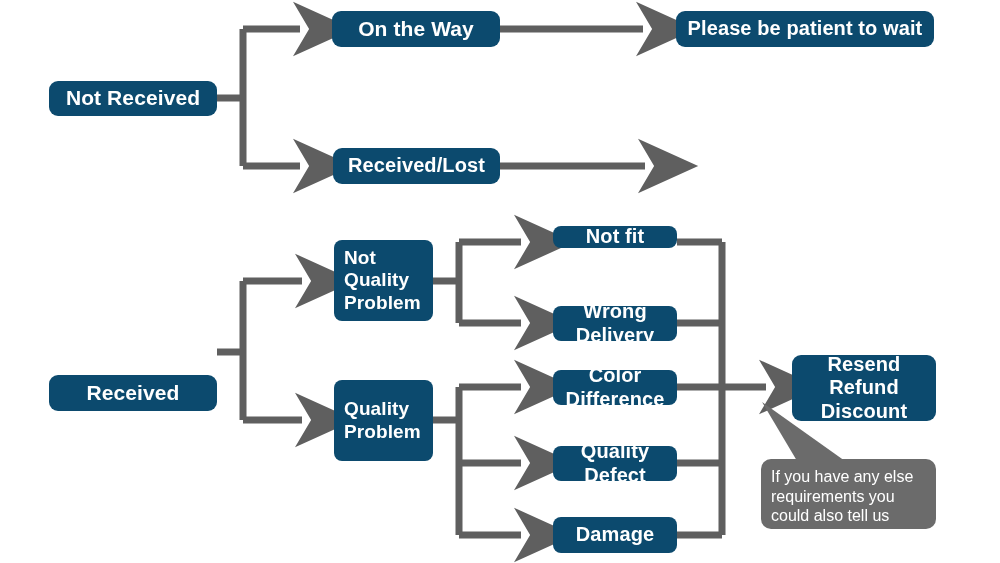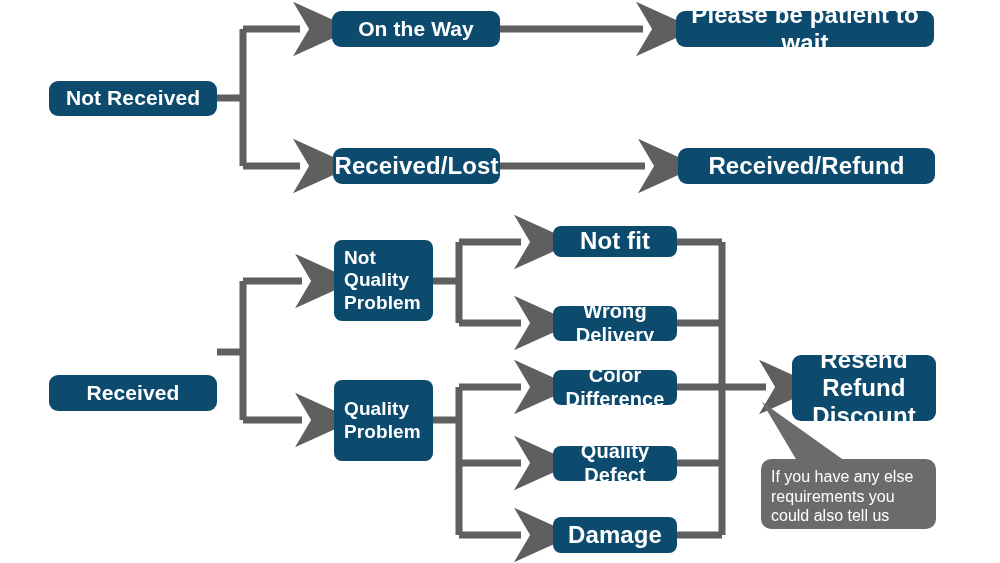--- a/index.html
+++ b/index.html
@@ -56,21 +56,21 @@
     background: #6b6b6b;
     color: #ffffff;
     border-radius: 10px;
     font-weight: normal;
     line-height: 1.22;
     padding: 8px 9px 0 10px;
     z-index: 3;
     text-align: left;
   }
   .sz-xl  { font-size: 21px; }
-  .sz-lg  { font-size: 24px; }
+  .sz-lg  { font-size: 20px; }
   .sz-md  { font-size: 19px; }
   .sz-sm  { font-size: 20px; }
   .sz-xs  { font-size: 16px; }
 </style>
 </head>
 <body>
 
 <div id="canvas">
 
   <svg id="wires" viewBox="0 0 1000 563" xmlns="http://www.w3.org/2000/svg">
@@ -126,40 +126,37 @@
   </div>
 
   <div class="node sz-lg" style="left:676px; top:11px; width:258px; height:36px;">
     <span>Please be patient to wait</span>
   </div>
 
   <div class="node sz-lg" style="left:333px; top:148px; width:167px; height:36px;">
     <span>Received/Lost</span>
   </div>
 
-  <div class="node sz-lg" style="left:678px; top:148px; width:257px; height:36px;">
-    <span>Received/Refund</span>
-  </div>
 
   <div class="node sz-xl" style="left:49px; top:335px; width:168px; height:36px;margin-top:40px;">
     <span>Received</span>
   </div>
 
   <div class="node tight left-align sz-md" style="left:334px; top:240px; width:99px; height:81px; flex-direction:column; justify-content:center; align-items:flex-start;">
     <span>Not</span>
     <span>Quality</span>
     <span>Problem</span>
   </div>
 
   <div class="node tight left-align sz-md" style="left:334px; top:380px; width:99px; height:81px; flex-direction:column; justify-content:center; align-items:flex-start;">
     <span>Quality</span>
     <span>Problem</span>
   </div>
 
-  <div class="node tight sz-lg" style="left:553px; top:226px; width:124px; height:31px;">
+  <div class="node tight sz-lg" style="left:553px; top:226px; width:124px; height:22px;">
     <span>Not fit</span>
   </div>
 
   <div class="node tight sz-sm" style="left:553px; top:306px; width:124px; height:35px;">
     <span>Wrong Delivery</span>
   </div>
 
   <div class="node tight sz-sm" style="left:553px; top:370px; width:124px; height:35px;">
     <span>Color Difference</span>
   </div>

